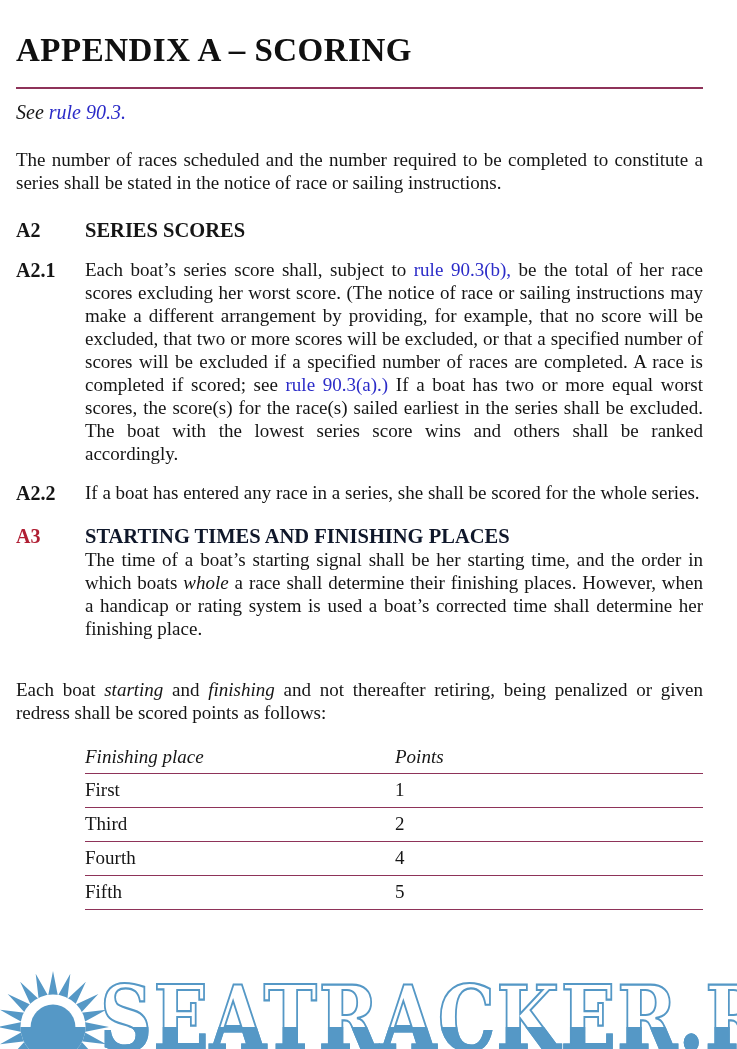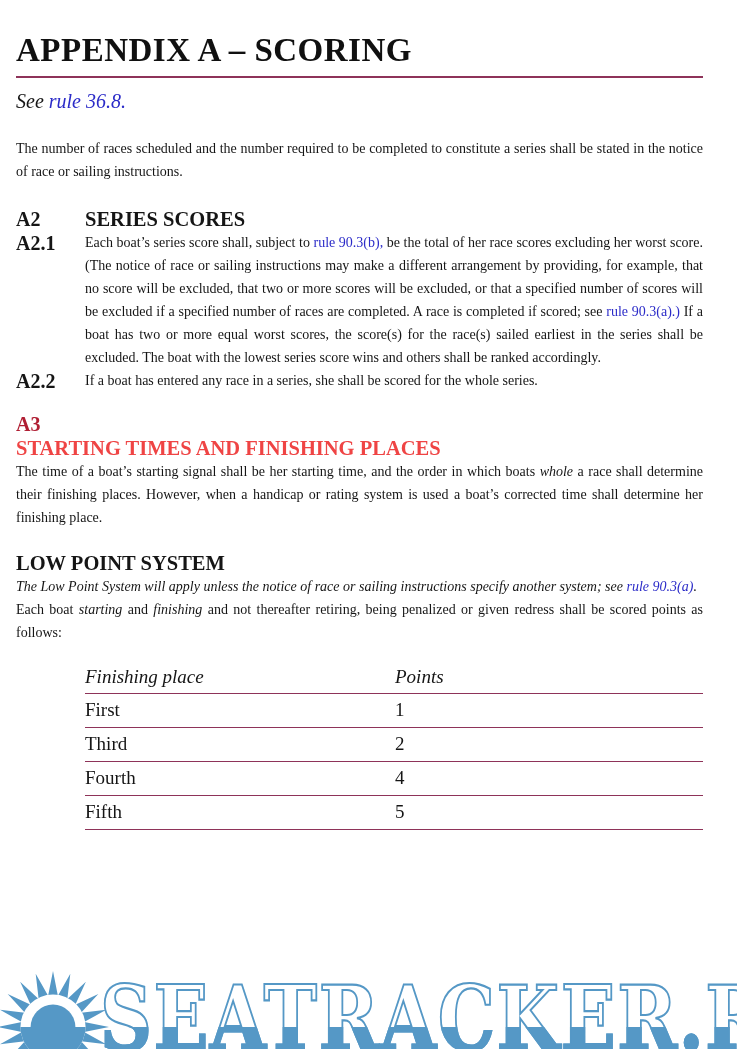--- a/index.html
+++ b/index.html
@@ -5,40 +5,40 @@
   * { margin:0; padding:0; box-sizing:border-box; }
   html,body { background:#ffffff; }
   body {
     width:737px; height:1049px; position:relative; overflow:hidden;
     font-family:"Liberation Serif", serif; color:#151515;
   }
   .page { position:relative; width:737px; height:1049px; padding:0 34px 0 16px; }
 
   h1.title {
     margin-top:32px; font-size:33px; font-weight:bold; letter-spacing:.5px;
-    color:#101010; padding-bottom:7px; border-bottom:2px solid #8e3359;
+    color:#101010; padding-bottom:18px; border-bottom:2px solid #8e3359;
   }
   .intro { margin-top:12px; font-size:20px; font-style:italic; }
 
   .section { display:flex; }
   .sec-num { flex:none; width:69px; font-weight:bold; font-size:20px; line-height:24px; }
   .sec-body { flex:1; min-width:0; }
   .sec-title { font-size:20.5px; font-weight:bold; line-height:24px; }
-  .para { font-size:14px; line-height:23px; text-align:justify; }
+  .para { font-size:19px; line-height:23px; text-align:justify; }
   .it { font-style:italic; }
   .para.italic { font-style:italic; }
 
   .mt-lg { margin-top:24px; }
-  .mt-md { }
-  .mt-a3 { margin-top:19px;flex-direction:column; }
+  .mt-md { margin-top:16px; }
+  .mt-a3 { margin-top:19px; }
   .mt-a4 { margin-top:22px; }
 
   a.rule-link { color:#2b2bc8; text-decoration:none; cursor:pointer; }
   .num-red { color:#b01e33; }
-  .title-blue { color:#ef4444; }
+  .title-blue { color:#0f172a; }
 
   table.scoring {
     margin:20px 0 12px 69px; width:618px; border-collapse:collapse;
     font-size:19px;
   }
   table.scoring th {
     font-style:italic; font-weight:normal; text-align:left;
     padding:2px 0 5px 0; border-bottom:1.5px solid #8e3359;
   }
   table.scoring td {
@@ -63,21 +63,21 @@
     -webkit-background-clip:text; background-clip:text;
   }
 </style>
 </head>
 <body>
 
 <div class="page">
 
   <h1 class="title">APPENDIX A – SCORING</h1>
 
-  <p class="intro"><span>See </span><a class="rule-link">rule 36.8.</a></p>
+  <p class="intro"><span>See </span><a class="rule-link">rule 90.3.</a></p>
 
   <div class="section mt-lg">
     <div class="sec-body">
       <p class="para">The number of races scheduled and the number required to be completed to constitute a series shall be stated in the notice of race or sailing instructions.</p>
     </div>
   </div>
 
   <div class="section mt-lg">
     <div class="sec-num">A2</div>
     <div class="sec-body">
@@ -101,24 +101,20 @@
 
   <div class="section mt-a3">
     <div class="sec-num num-red">A3</div>
     <div class="sec-body">
       <div class="sec-title title-blue">STARTING TIMES AND FINISHING PLACES</div>
       <p class="para"><span>The time of a boat’s starting signal shall be her starting time, and the order in which boats </span><span class="it">whole</span><span> a race shall determine their finishing places. However, when a handicap or rating system is used a boat’s corrected time shall determine her finishing place.</span></p>
     </div>
   </div>
 
   <div class="section mt-a4">
-    <div class="sec-body">
-      <div class="sec-title">LOW POINT SYSTEM</div>
-      <p class="para italic"><span>The Low Point System will apply unless the notice of race or sailing instructions specify another system; see </span><a class="rule-link">rule 90.3(a)</a><span>.</span></p>
-    </div>
   </div>
 
   <div class="section mt-md">
     <div class="sec-body">
       <p class="para"><span>Each boat </span><span class="it">starting</span><span> and </span><span class="it">finishing</span><span> and not thereafter retiring, being penalized or given redress shall be scored points as follows:</span></p>
     </div>
   </div>
 
   <table class="scoring">
     <thead>

